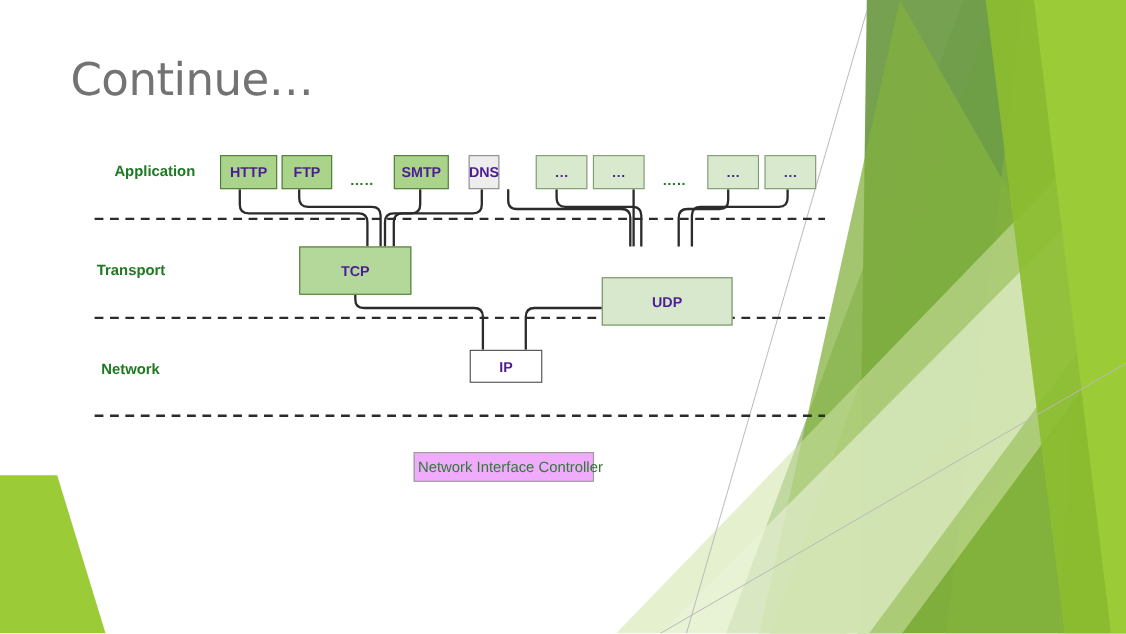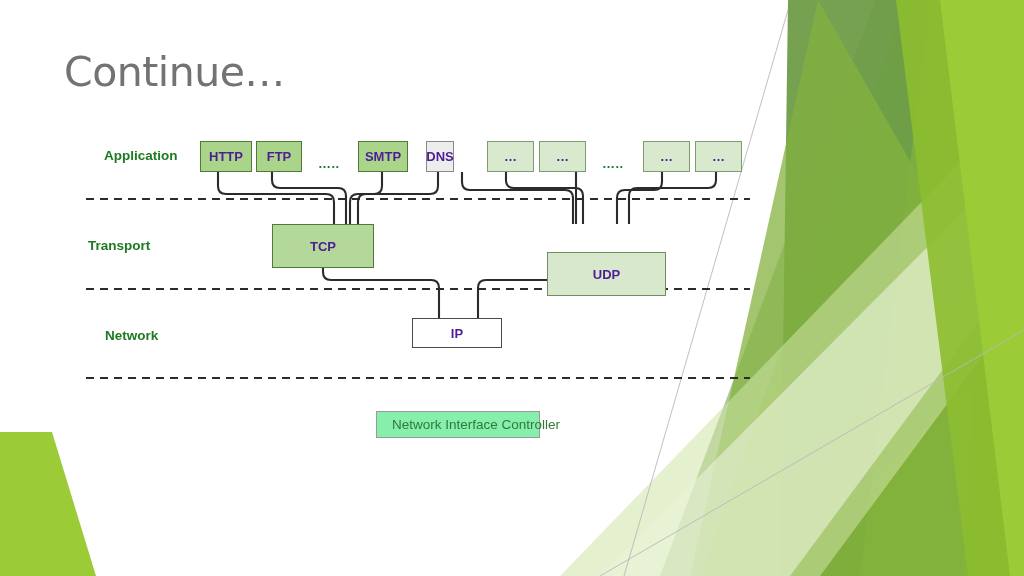--- a/index.html
+++ b/index.html
@@ -88,25 +88,25 @@
     border: 1.3px solid #6f8f63;
   }
   .node-net {
     font-size: 13px;
     background: #ffffff;
     border: 1.3px solid #4a4a4a;
   }
   .node-nic {
     font-size: 13.5px;
     font-weight: normal;
-    background: #86efac;
+    background: #f0abfc;
     border: 1.2px solid #9a9a9a;
     color: #2f7a36;
     justify-content: flex-start;
-    padding-left: 15px;
+    padding-left: 3px;
   }
   .ellipsis-marker {
     position: absolute;
     z-index: 3;
     font-family: "Liberation Sans", sans-serif;
     font-size: 13px;
     font-weight: bold;
     letter-spacing: 0.5px;
     color: #1d7a22;
     white-space: nowrap;
@@ -169,34 +169,34 @@
       <path d="M 716 172 L 716 180 Q 716 188 708 188 L 637 188 Q 629 188 629 196 L 629 224"></path>
 
       <path d="M 323 268 L 323 272 Q 323 280 331 280 L 431 280 Q 439 280 439 288 L 439 318"></path>
 
       <path d="M 606 268 L 606 272 Q 606 280 598 280 L 486 280 Q 478 280 478 288 L 478 318"></path>
     </g>
   </svg>
 
   <div class="layer-label" style="left:104px; top:148px;">Application</div>
   <div class="layer-label" style="left:88px; top:238px;">Transport</div>
-  <div class="layer-label" style="left:105px; top:328px;">Network</div>
+  <div class="layer-label" style="left:92px; top:328px;">Network</div>
 
   <div class="node-box node-app" style="left:200px; top:141px; width:52px; height:31px;">HTTP</div>
   <div class="node-box node-app" style="left:256px; top:141px; width:46px; height:31px;">FTP</div>
   <div class="node-box node-app" style="left:358px; top:141px; width:50px; height:31px;text-align:right;">SMTP</div>
   <div class="node-box node-app-gray" style="left:426px; top:141px; width:28px; height:31px;">DNS</div>
   <div class="node-box node-app-pale" style="left:487px; top:141px; width:47px; height:31px;">…</div>
   <div class="node-box node-app-pale" style="left:539px; top:141px; width:47px; height:31px;">…</div>
   <div class="node-box node-app-pale" style="left:643px; top:141px; width:47px; height:31px;">…</div>
   <div class="node-box node-app-pale" style="left:695px; top:141px; width:47px; height:31px;">…</div>
 
   <div class="ellipsis-marker" style="left:318px; top:156px;">…..</div>
   <div class="ellipsis-marker" style="left:602px; top:156px;">…..</div>
 
   <div class="node-box node-transport-tcp" style="left:272px; top:224px; width:102px; height:44px;">TCP</div>
   <div class="node-box node-transport-udp" style="left:547px; top:224px; width:119px; height:44px;margin-top:28px;">UDP</div>
 
-  <div class="node-box node-net" style="left:412px; top:318px; width:90px; height:30px;">IP</div>
+  <div class="node-box node-net" style="left:427px; top:318px; width:66px; height:30px;">IP</div>
 
   <div class="node-box node-nic" style="left:376px; top:411px; width:164px; height:27px;">Network Interface Controller</div>
 
 </div>
 
 </body></html>

